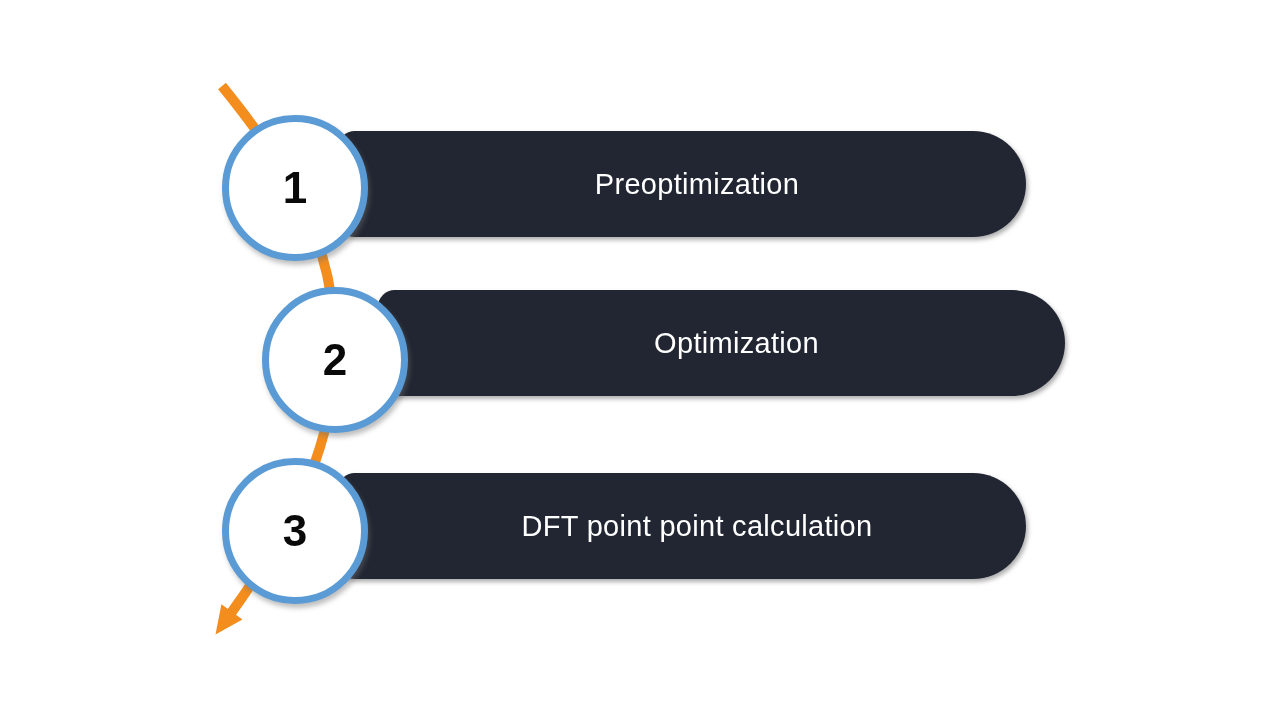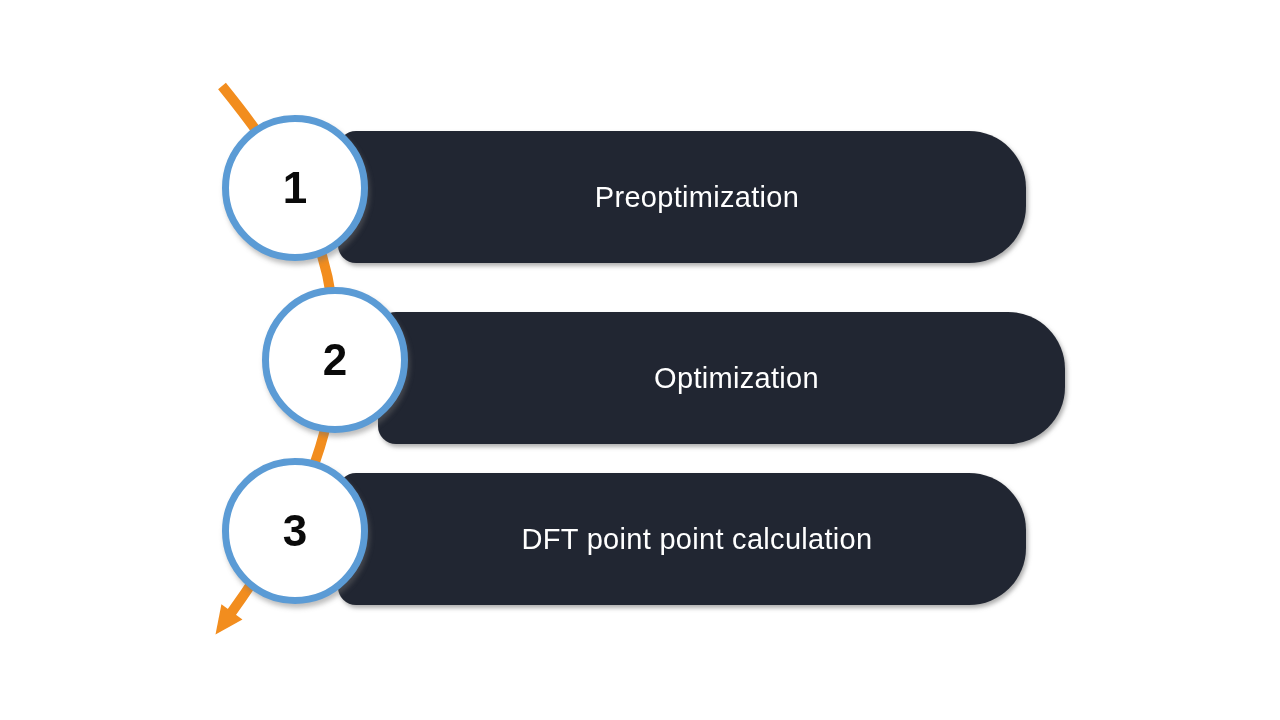--- a/index.html
+++ b/index.html
@@ -25,33 +25,33 @@
   .arrow-path {
     fill: none;
     stroke: var(--arrow-color, #F28D1E);
     stroke-width: 10px;
   }
   .arrow-head {
     fill: var(--arrow-color, #F28D1E);
   }
   .bar {
     position: absolute;
-    height: 132px;
+    height: 106px;
     box-sizing: border-box;
     background: var(--bar-fill, #212632);
     border-radius: 18px 57px 57px 18px;
     display: flex;
     align-items: center;
     justify-content: center;
     padding-left: 30px;
     box-shadow: 2px 3px 4px rgba(110, 110, 110, 0.55);
     z-index: 2;
   }
   .bar-1 { left: 338px; top: 131px; width: 688px; }
-  .bar-2 { left: 378px; top: 312px; width: 687px; }
+  .bar-2 { left: 378px; top: 290px; width: 687px; }
   .bar-3 { left: 338px; top: 473px; width: 688px; }
   .bar-label {
     color: var(--bar-text, #ffffff);
     font-size: 29px;
     letter-spacing: 0.3px;
     white-space: nowrap;
   }
   .circle {
     position: absolute;
     width: 146px;

